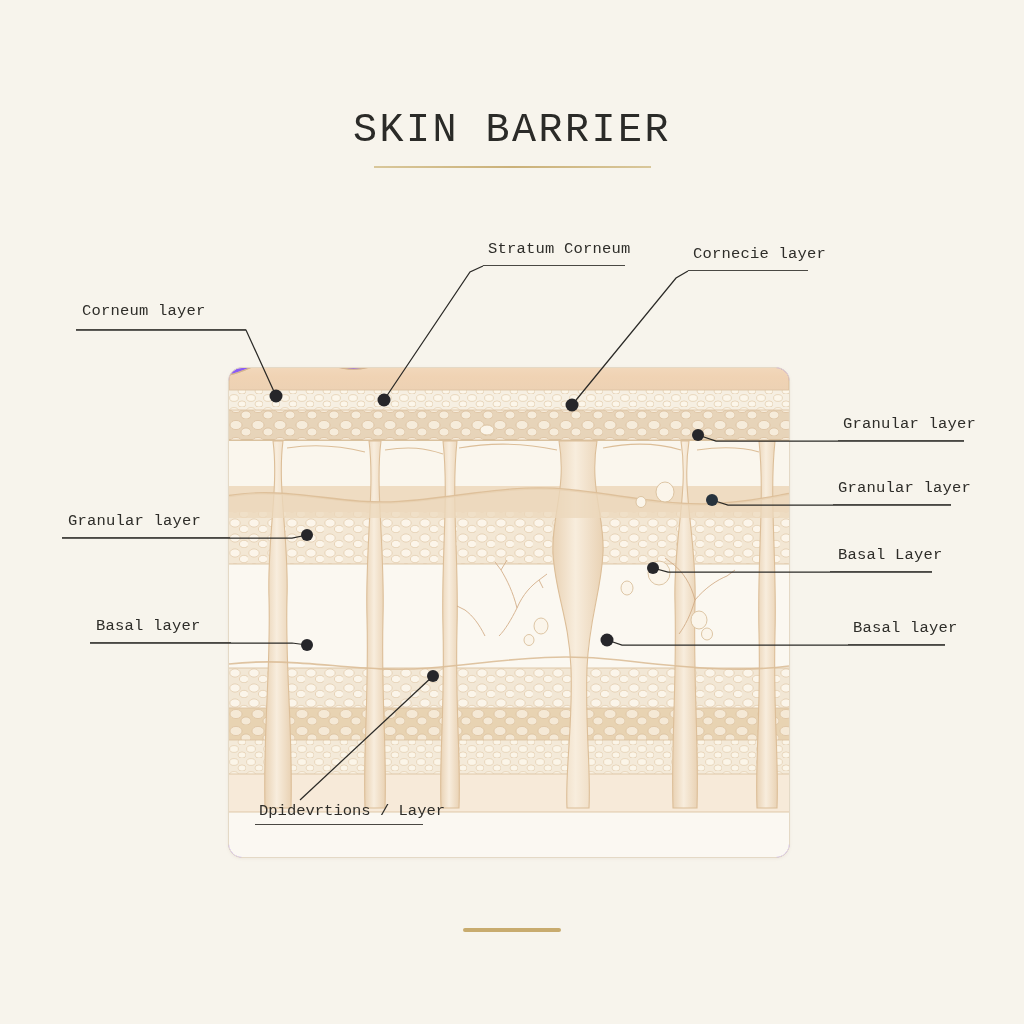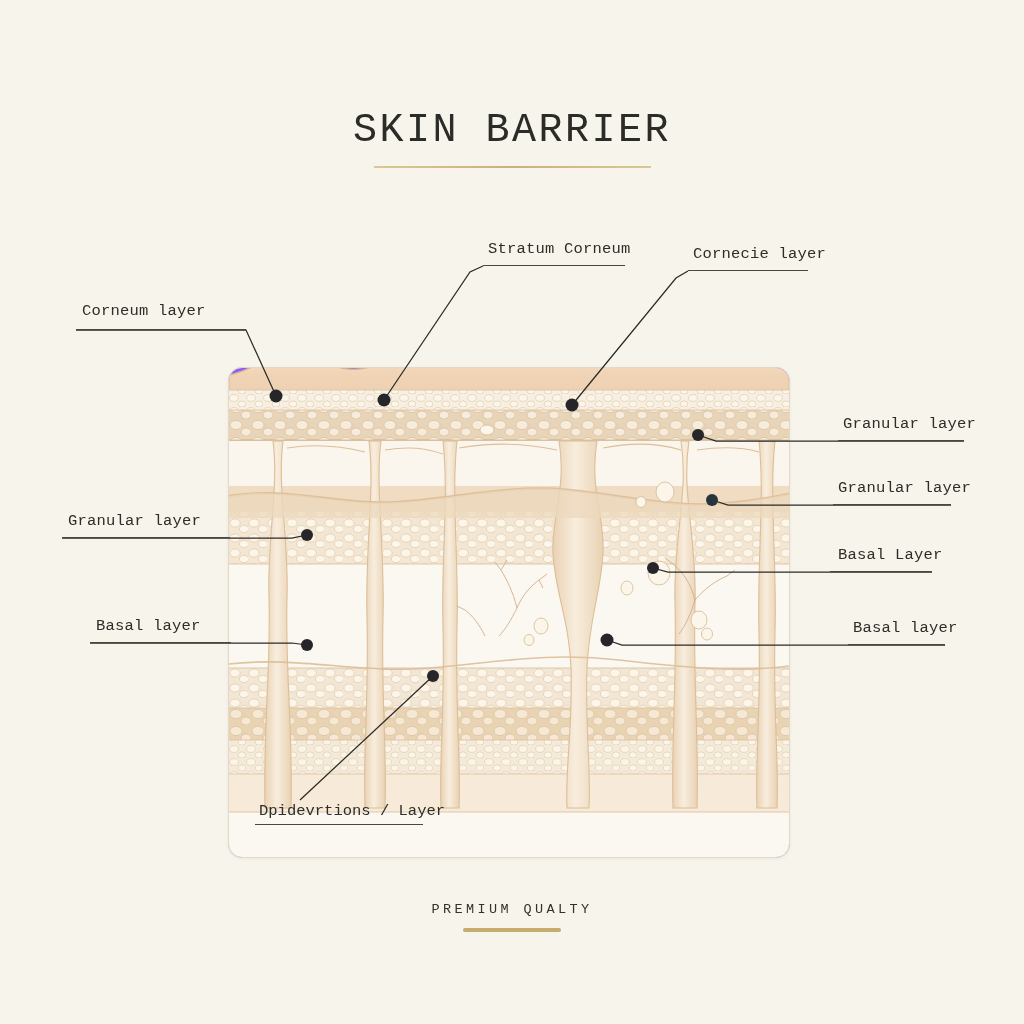--- a/index.html
+++ b/index.html
@@ -298,16 +298,15 @@
   <div class="label left" style="left:66px;top:512px;">
     <span class="txt">Granular layer</span>
   </div>
   <div class="lbl-rule" style="left:62px;top:537px;width:168px;"></div>
 
   <div class="label left" style="left:94px;top:617px;">
     <span class="txt">Basal layer</span>
   </div>
   <div class="lbl-rule" style="left:90px;top:642px;width:141px;"></div>
 
-  <div class="footer">PREMIUM QUALTY</div>
   <div class="footer-rule"></div>
 
 </div>
 
 </body></html>

